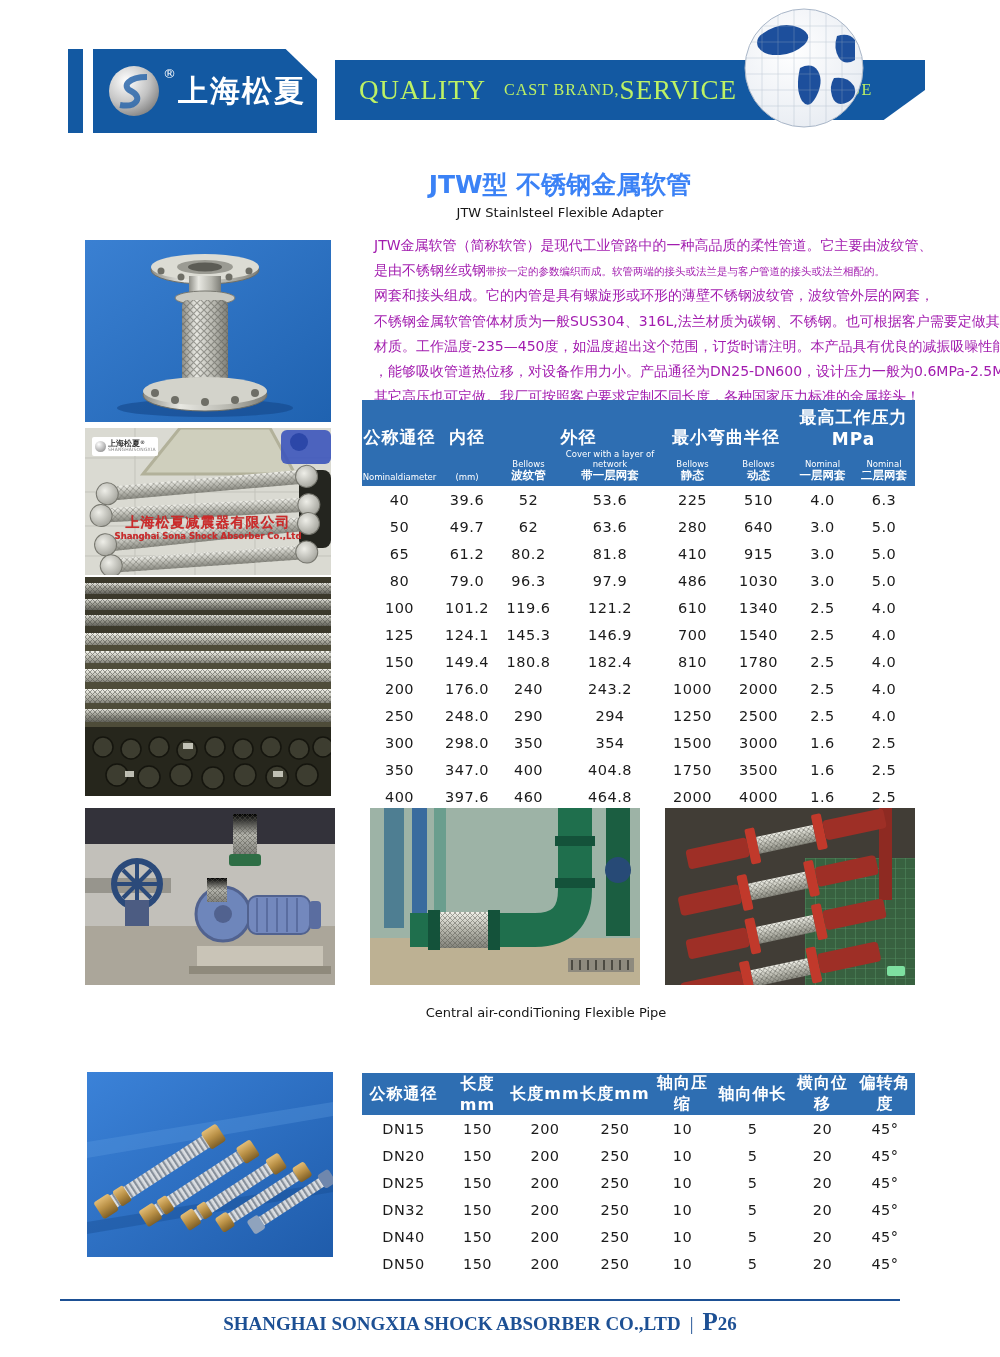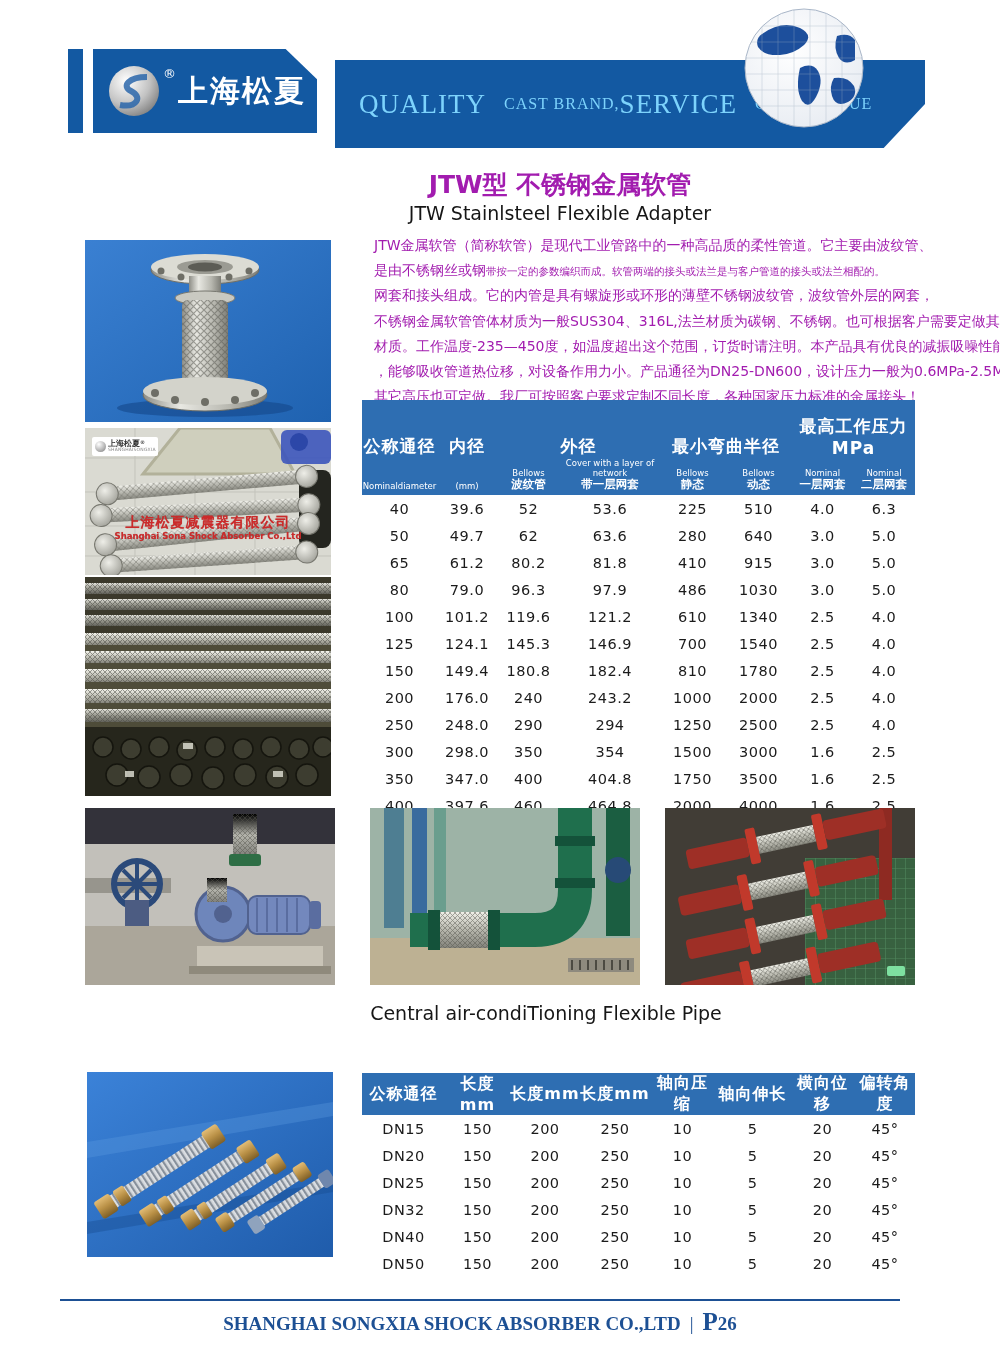--- a/index.html
+++ b/index.html
@@ -12,47 +12,47 @@
   
   .side-bar{left:68px;top:49px;width:15px;height:84px;background:#1359a2;}
   .logo-box{
     left:93px;top:49px;width:224px;height:84px;background:#1359a2;
     clip-path:polygon(0 0,86% 0,100% 36%,100% 100%,0 100%);
     display:flex;align-items:center;padding-left:14px;box-sizing:border-box;
   }
   .logo-reg{color:#ffffff;font-size:13px;position:relative;top:-18px;left:2px;}
   .logo-cn{color:#ffffff;font-size:30px;font-weight:bold;letter-spacing:2px;margin-left:4px;}
   .banner{
-    left:335px;top:60px;width:590px;height:88px;background:#1359a2;z-index:1;
+    left:335px;top:60px;width:590px;height:60px;background:#1359a2;z-index:1;
     clip-path:polygon(0 0,100% 0,100% 50%,93% 100%,0 100%);
     display:flex;align-items:center;padding-left:24px;box-sizing:border-box;
-    color:#7dd3fc;font-family:"Liberation Serif","DejaVu Serif",serif;white-space:nowrap;
+    color:#bef264;font-family:"Liberation Serif","DejaVu Serif",serif;white-space:nowrap;
   }
   .sl-big{font-size:27px;letter-spacing:1px;}
   .sl-small{font-size:16px;letter-spacing:1px;}
   .gap-l{margin-left:18px;}
   .globe{left:742px;top:6px;width:124px;height:124px;z-index:2;}
 
   
   .title-block1{left:360px;top:170px;width:400px;text-align:center;}
   .title-block2{left:336px;top:1000px;width:420px;text-align:center;}
-  .title-cn{font-size:25px;font-weight:bold;color:#a21caf;line-height:30px;}
-  .title-en{font-size:19px;color:#161616;line-height:26px;}
+  .title-cn{font-size:25px;font-weight:bold;color:#3b82f6;line-height:30px;}
+  .title-en{font-size:13px;color:#161616;line-height:26px;}
 
   
   .intro{left:374px;top:233px;width:545px;color:#a21caf;}
   .intro-line{font-size:14px;line-height:24.2px;white-space:nowrap;}
   .intro-line .small{font-size:10.5px;}
 
   
   table.spec{border-collapse:collapse;table-layout:fixed;width:553px;}
   table.spec th,table.spec td{padding:0;margin:0;text-align:center;}
   table.spec thead th{background:#2e6eb2;color:#ffffff;font-weight:bold;}
   .t1{left:362px;top:400px;}
-  .t1 tr.h1 th{font-size:17px;height:27px;vertical-align:bottom;padding-top:15px;letter-spacing:1px;}
+  .t1 tr.h1 th{font-size:17px;height:27px;vertical-align:bottom;padding-top:6px;letter-spacing:1px;}
   .t1 tr.h2 th{height:33px;vertical-align:bottom;padding-bottom:4px;font-weight:normal;margin-top:22px;}
   .t1 tr.h2 .en{display:block;font-size:8.5px;line-height:10px;}
   .t1 tr.h2 .cn{display:block;font-size:11.5px;line-height:13px;font-weight:bold;}
   table.spec tbody td{height:27px;font-size:14.5px;color:#1b1b1b;letter-spacing:0.5px;}
   .t2{left:362px;top:1073px;}
   .t2 thead th{font-size:16px;height:31px;vertical-align:middle;letter-spacing:1px;}
   .t2 tbody td{height:27.5px;}
 
   
   .photo{overflow:hidden;}

